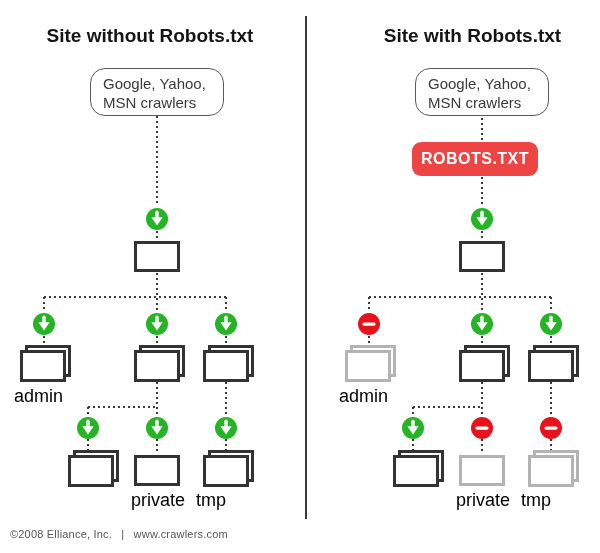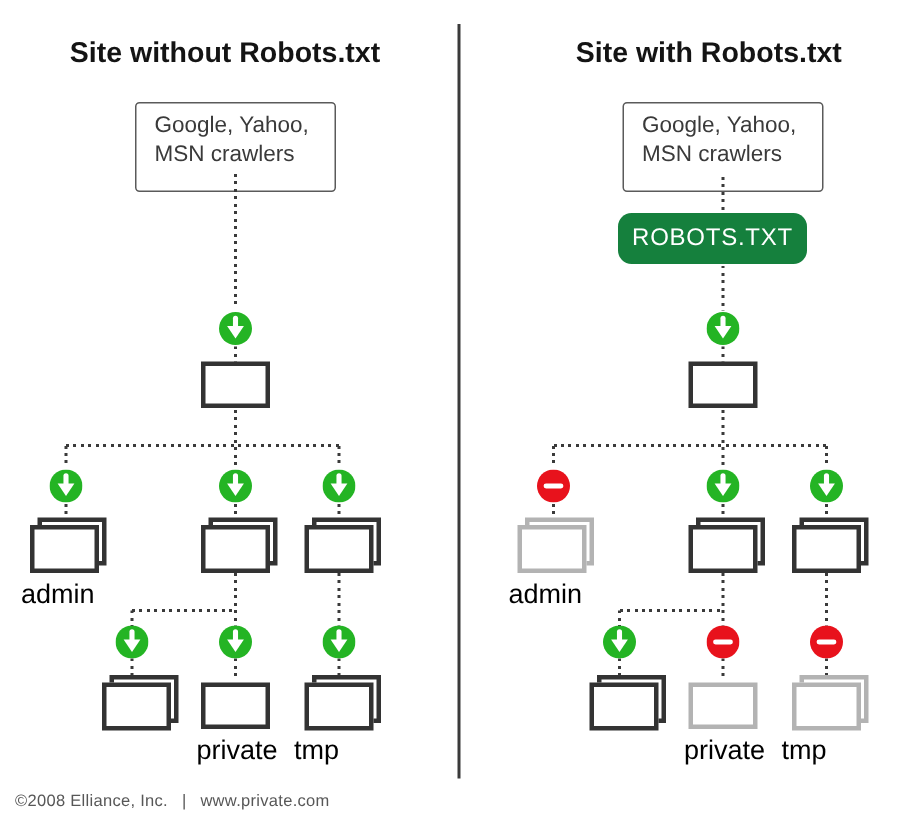--- a/index.html
+++ b/index.html
@@ -11,29 +11,29 @@
   #side-left{left:0;}
   #side-right{left:325px;}
 
   .title{
     position:absolute;top:25px;left:0;width:300px;text-align:center;
     font-size:19px;font-weight:bold;color:#141414;letter-spacing:0px;
   }
   #side-right .title{width:295px;}
 
   .crawler-box{
-    position:absolute;left:90px;top:68px;width:134px;height:60px;
-    box-sizing:border-box;border:1.5px solid #5a5a5a;border-radius:3px;
+    position:absolute;left:90px;top:68px;width:134px;height:48px;
+    box-sizing:border-box;border:1.5px solid #5a5a5a;border-radius:15px;
     background:#fff;padding:5px 4px 0 12px;
     font-size:15px;line-height:19px;color:#3a3a3a;
   }
   .robots-box{
     position:absolute;left:87px;top:142px;width:126px;height:34px;
-    box-sizing:border-box;background:#15803d;border-radius:9px;
-    color:#fff;font-size:16px;font-weight:normal;text-align:center;
+    box-sizing:border-box;background:#ef4444;border-radius:9px;
+    color:#fff;font-size:16px;font-weight:bold;text-align:center;
     line-height:34px;letter-spacing:0.5px;
   }
 
   
   .vdot{position:absolute;width:2px;
     background-image:repeating-linear-gradient(to bottom,#3a3a3a 0 2px,transparent 2px 5px);}
   .hdot{position:absolute;height:2px;
     background-image:repeating-linear-gradient(to right,#3a3a3a 0 2px,transparent 2px 5px);}
 
   .vc1 {left:156px;top:116px;height:90px;}
@@ -312,16 +312,16 @@
       </div>
 
     <div class="flabel lbl-admin">admin</div>
     <div class="flabel lbl-private">private</div>
     <div class="flabel lbl-tmp">tmp</div>
   </div>
 
   <div class="footer">
     <span>©2008 Elliance, Inc.</span>
     <span>|</span>
-    <span>www.private.com</span>
+    <span>www.crawlers.com</span>
   </div>
 
 </div>
 
 </body></html>

